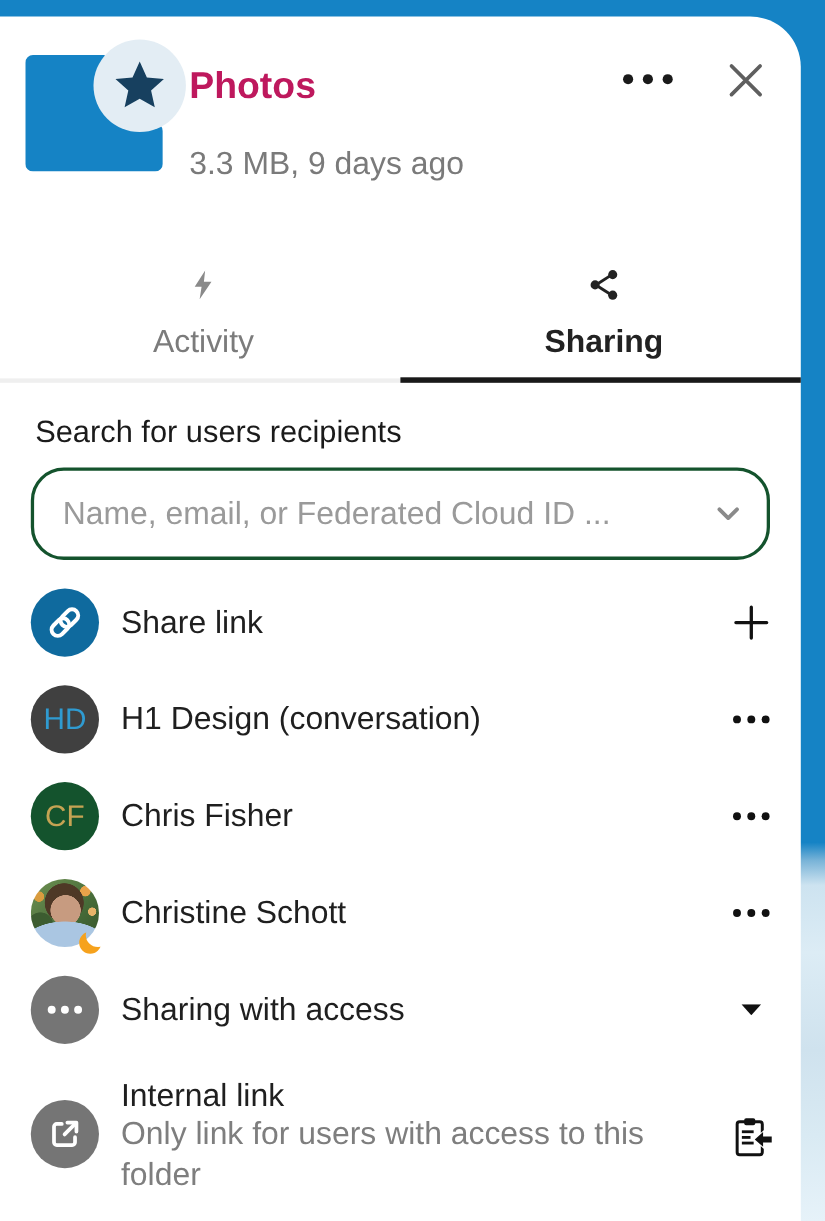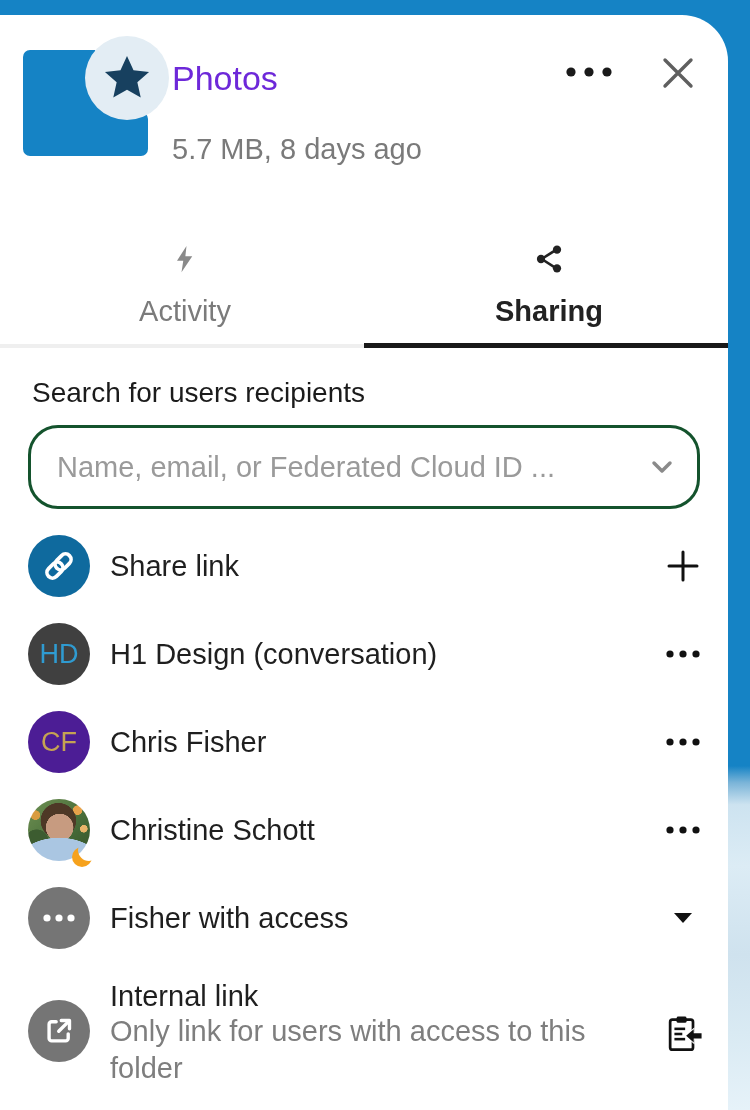--- a/index.html
+++ b/index.html
@@ -14,21 +14,21 @@
   .panel{
     position:absolute;left:0;top:15px;width:728px;height:1095px;
     background:#ffffff;border-top-right-radius:46px;
   }
   
   .hdr-folder{position:absolute;left:23px;top:35px;width:125px;height:106px;}
   .hdr-badge{
     position:absolute;left:85px;top:21px;width:84px;height:84px;border-radius:50%;
     background:#e3edf4;display:flex;align-items:center;justify-content:center;
   }
-  .hdr-title{position:absolute;left:172px;top:44px;font-size:34px;font-weight:400;color:#6d28d9;text-align:center;}
+  .hdr-title{position:absolute;left:172px;top:44px;font-size:34px;font-weight:700;color:#be185d;text-align:center;}
   .hdr-sub{position:absolute;left:172px;top:118px;font-size:29px;color:#7a7a7a;}
   .iconbtn{position:absolute;background:none;border:none;padding:0;cursor:pointer;
     display:flex;align-items:center;justify-content:center;}
   .hdr-more{left:560px;top:40px;width:58px;height:34px;}
   .hdr-close{left:658px;top:38px;width:40px;height:40px;}
   
   .tabs{position:absolute;left:0;top:203px;width:728px;height:126px;display:flex;
     border-bottom:4px solid #efefef;}
   .tab{flex:1;display:flex;flex-direction:column;align-items:center;justify-content:flex-end;
     gap:20px;padding-bottom:16px;position:relative;cursor:pointer;background:none;border:none;}
@@ -81,21 +81,21 @@
 
   <svg class="hdr-folder" viewBox="0 0 125 106">
     <path fill="#1583c5" d="M7,0 H72 L100,62 H118 A7,7 0 0 1 125,69 V99 A7,7 0 0 1 118,106 H7 A7,7 0 0 1 0,99 V7 A7,7 0 0 1 7,0 Z"></path>
   </svg>
   <div class="hdr-badge">
     <svg width="54" height="54" viewBox="0 0 24 24">
       <path fill="#17405f" d="M12 2.2 L14.9 8.6 L21.8 9.3 L16.6 13.9 L18.1 20.7 L12 17.2 L5.9 20.7 L7.4 13.9 L2.2 9.3 L9.1 8.6 Z"></path>
     </svg>
   </div>
   <div class="hdr-title">Photos</div>
-  <div class="hdr-sub">5.7 MB, 8 days ago</div>
+  <div class="hdr-sub">3.3 MB, 9 days ago</div>
 
   <button class="iconbtn hdr-more" aria-label="Actions">
     <svg width="52" height="14" viewBox="0 0 52 14">
       <circle cx="8" cy="7" r="4.6" fill="#1a1a1a"></circle>
         <circle cx="26" cy="7" r="4.6" fill="#1a1a1a"></circle>
         <circle cx="44" cy="7" r="4.6" fill="#1a1a1a"></circle>
     </svg>
   </button>
   <button class="iconbtn hdr-close" aria-label="Close">
     <svg width="36" height="36" viewBox="0 0 36 36">
@@ -157,21 +157,21 @@
       <button class="row-right iconbtn" style="position:static;" aria-label="Share actions">
         <svg width="36" height="10" viewBox="0 0 36 10">
           <circle cx="5" cy="5" r="3.6" fill="#111111"></circle>
             <circle cx="18" cy="5" r="3.6" fill="#111111"></circle>
             <circle cx="31" cy="5" r="3.6" fill="#111111"></circle>
         </svg>
       </button>
     </div>
 
     <div class="row">
-      <div class="avatar" style="background:#4c1d95;color:#c5a353">CF</div>
+      <div class="avatar" style="background:#14532d;color:#c5a353">CF</div>
       <span class="row-label">Chris Fisher</span>
       <button class="row-right iconbtn" style="position:static;" aria-label="Share actions">
         <svg width="36" height="10" viewBox="0 0 36 10">
           <circle cx="5" cy="5" r="3.6" fill="#111111"></circle>
             <circle cx="18" cy="5" r="3.6" fill="#111111"></circle>
             <circle cx="31" cy="5" r="3.6" fill="#111111"></circle>
         </svg>
       </button>
     </div>
 
@@ -199,21 +199,21 @@
     </div>
 
     <div class="row">
       <div class="avatar gray-circle">
         <svg width="34" height="10" viewBox="0 0 34 10">
           <circle cx="5" cy="5" r="3.6" fill="#ffffff"></circle>
             <circle cx="17" cy="5" r="3.6" fill="#ffffff"></circle>
             <circle cx="29" cy="5" r="3.6" fill="#ffffff"></circle>
         </svg>
       </div>
-      <span class="row-label">Fisher with access</span>
+      <span class="row-label">Sharing with access</span>
       <button class="row-right iconbtn" style="position:static;" aria-label="Expand">
         <svg width="18" height="10" viewBox="0 0 18 10">
           <path d="M0 0 H18 L9 10 Z" fill="#111111"></path>
         </svg>
       </button>
     </div>
 
     <div class="internal">
       <div class="avatar gray-circle">
         <svg width="34" height="34" viewBox="0 0 24 24">

